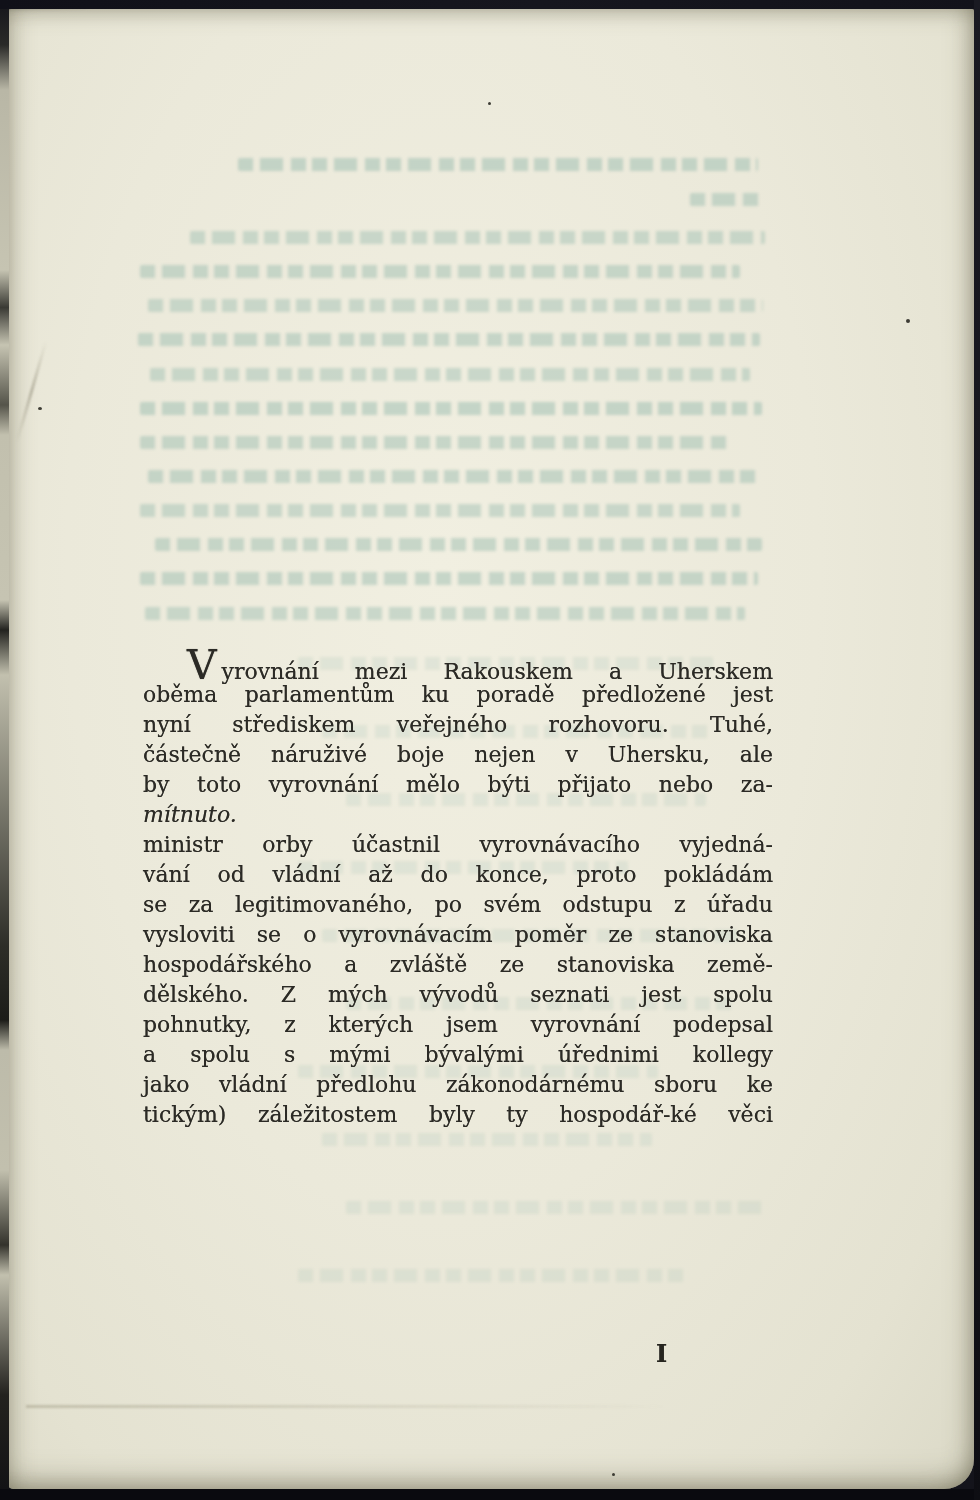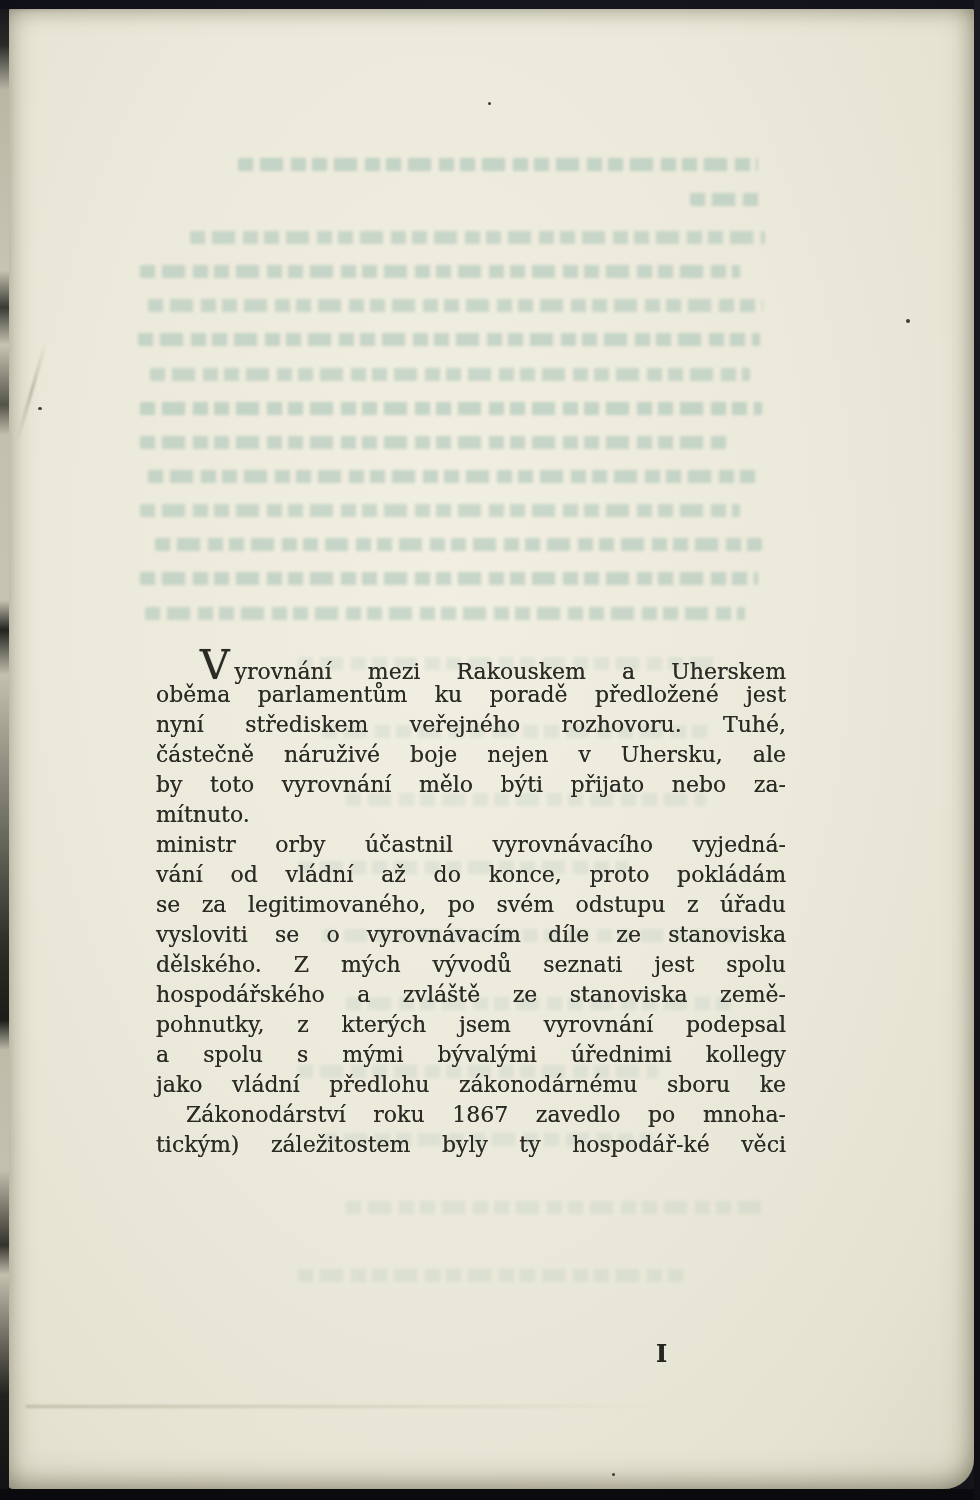--- a/index.html
+++ b/index.html
@@ -42,31 +42,31 @@
   }
   .ghost-line{
     position:absolute;height:13px;border-radius:2px;
     background:repeating-linear-gradient(90deg,
       var(--gc) 0 15px, transparent 15px 22px,
       var(--gc) 22px 45px, transparent 45px 53px,
       var(--gc) 53px 68px, transparent 68px 74px);
   }
   
   #page-text-block{
-    position:absolute;left:148px;top:641px;width:630px;z-index:3;
+    position:absolute;left:135px;top:641px;width:630px;z-index:3;
     color:#2b2a25;
   }
   .tline{
     height:30px;overflow:visible;
     font-size:22px;line-height:30px;
     text-align:justify;text-align-last:justify;
     word-spacing:1px;
     text-shadow:0 0 .6px rgba(43,42,37,.75);
   }
-  .tline.endline{text-align-last:left;}
+  .tline.endline{text-align-last:left;font-style:italic;}
   .dropcap{
     font-size:41px;line-height:30px;padding-right:5px;
     text-shadow:0 0 .8px rgba(43,42,37,.8);
   }
   #signature-mark{
     position:absolute;left:648px;top:1330px;z-index:3;
     font-size:24px;font-weight:bold;color:#26251f;
     text-shadow:0 0 .6px rgba(40,40,35,.8);
   }
   
@@ -126,29 +126,28 @@
         <div class="tline">oběma parlamentům ku poradě předložené jest</div>
         <div class="tline">nyní střediskem veřejného rozhovoru. Tuhé,</div>
         <div class="tline">částečně náruživé boje nejen v Uhersku, ale</div>
         <div class="tline">by toto vyrovnání mělo býti přijato nebo za-</div>
         <div class="tline endline">mítnuto.</div>
       </div>
       <div>
         <div class="tline">ministr orby účastnil vyrovnávacího vyjedná-</div>
         <div class="tline">vání od vládní až do konce, proto pokládám</div>
         <div class="tline">se za legitimovaného, po svém odstupu z úřadu</div>
-        <div class="tline">vysloviti se o vyrovnávacím díle ze stanoviska</div>
+        <div class="tline">vysloviti se o vyrovnávacím poměr ze stanoviska</div>
+        <div class="tline">hospodářského a zvláště ze stanoviska země-</div>
         <div class="tline">dělského. Z mých vývodů seznati jest spolu</div>
-        <div class="tline">hospodářského a zvláště ze stanoviska země-</div>
         <div class="tline">pohnutky, z kterých jsem vyrovnání podepsal</div>
         <div class="tline">a spolu s mými bývalými úřednimi kollegy</div>
         <div class="tline">jako vládní předlohu zákonodárnému sboru ke</div>
       </div>
       <div>
-        <div class="tline" style="padding-left: 30px;">Zákonodárství roku 1867 zavedlo po mnoha-</div>
         <div class="tline">tickým) záležitostem byly ty hospodář-ké věci</div>
       </div>
     </div>
 
   <div id="signature-mark">I</div>
 
   <div class="speck" style="left:898px;top:310px;width:4px;height:4px;"></div>
   <div class="speck" style="left:604px;top:1464px;width:3px;height:3px;"></div>
   <div class="speck" style="left:480px;top:93px;width:3px;height:3px;"></div>
   <div class="speck" style="left:30px;top:398px;width:4px;height:3px;"></div>

